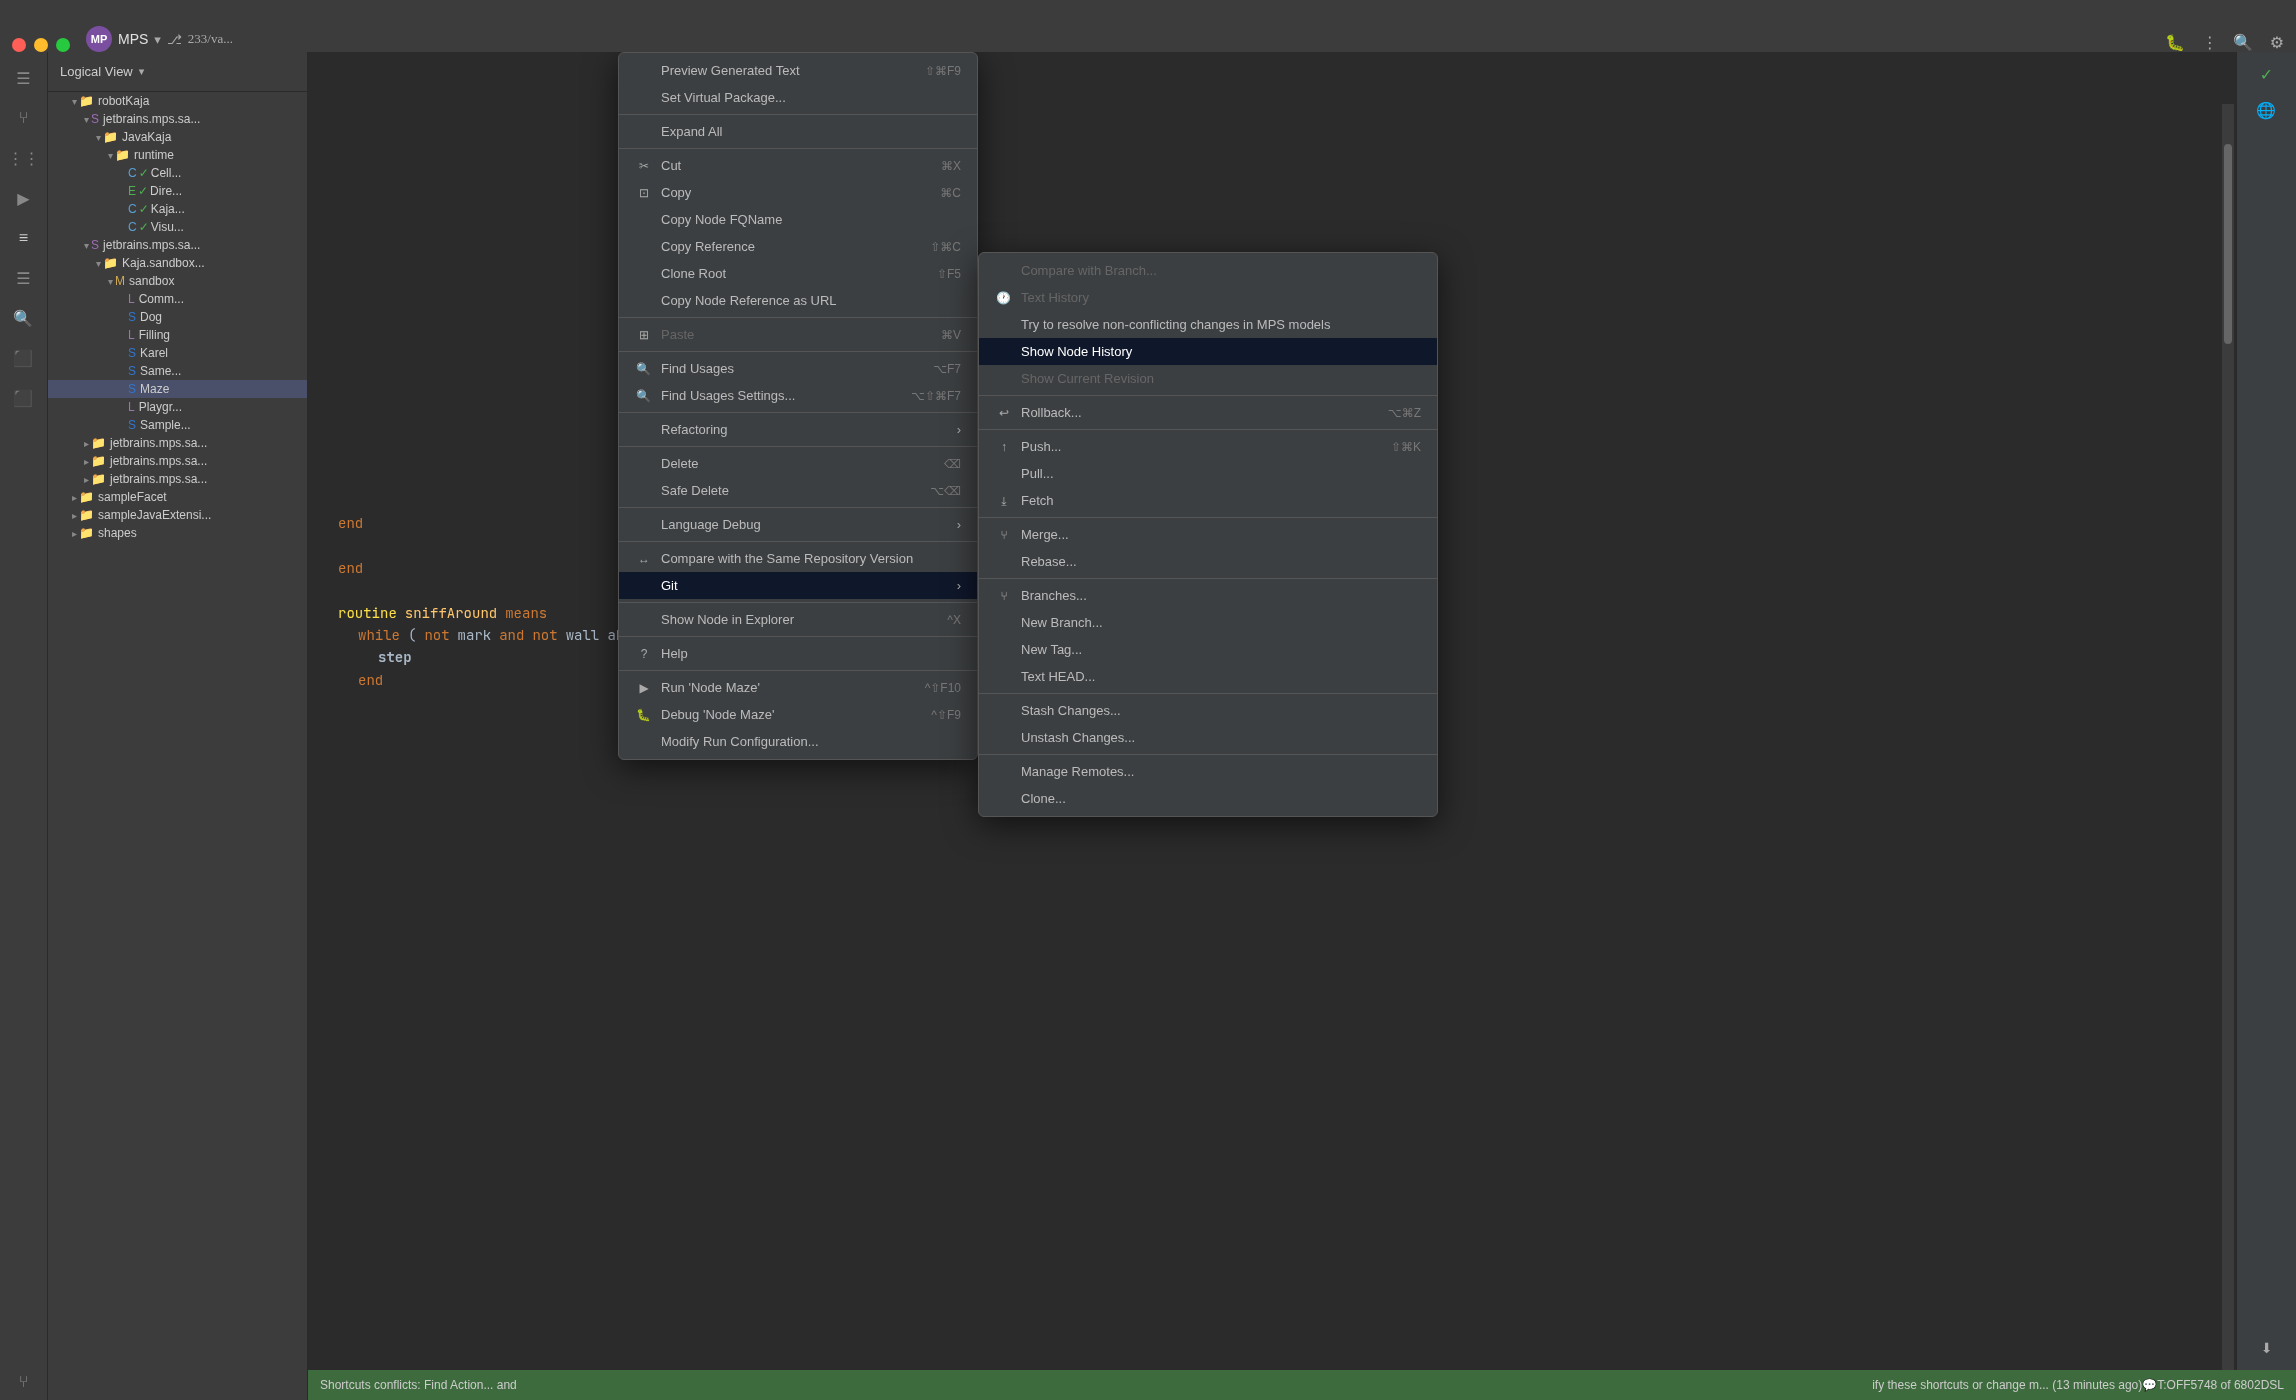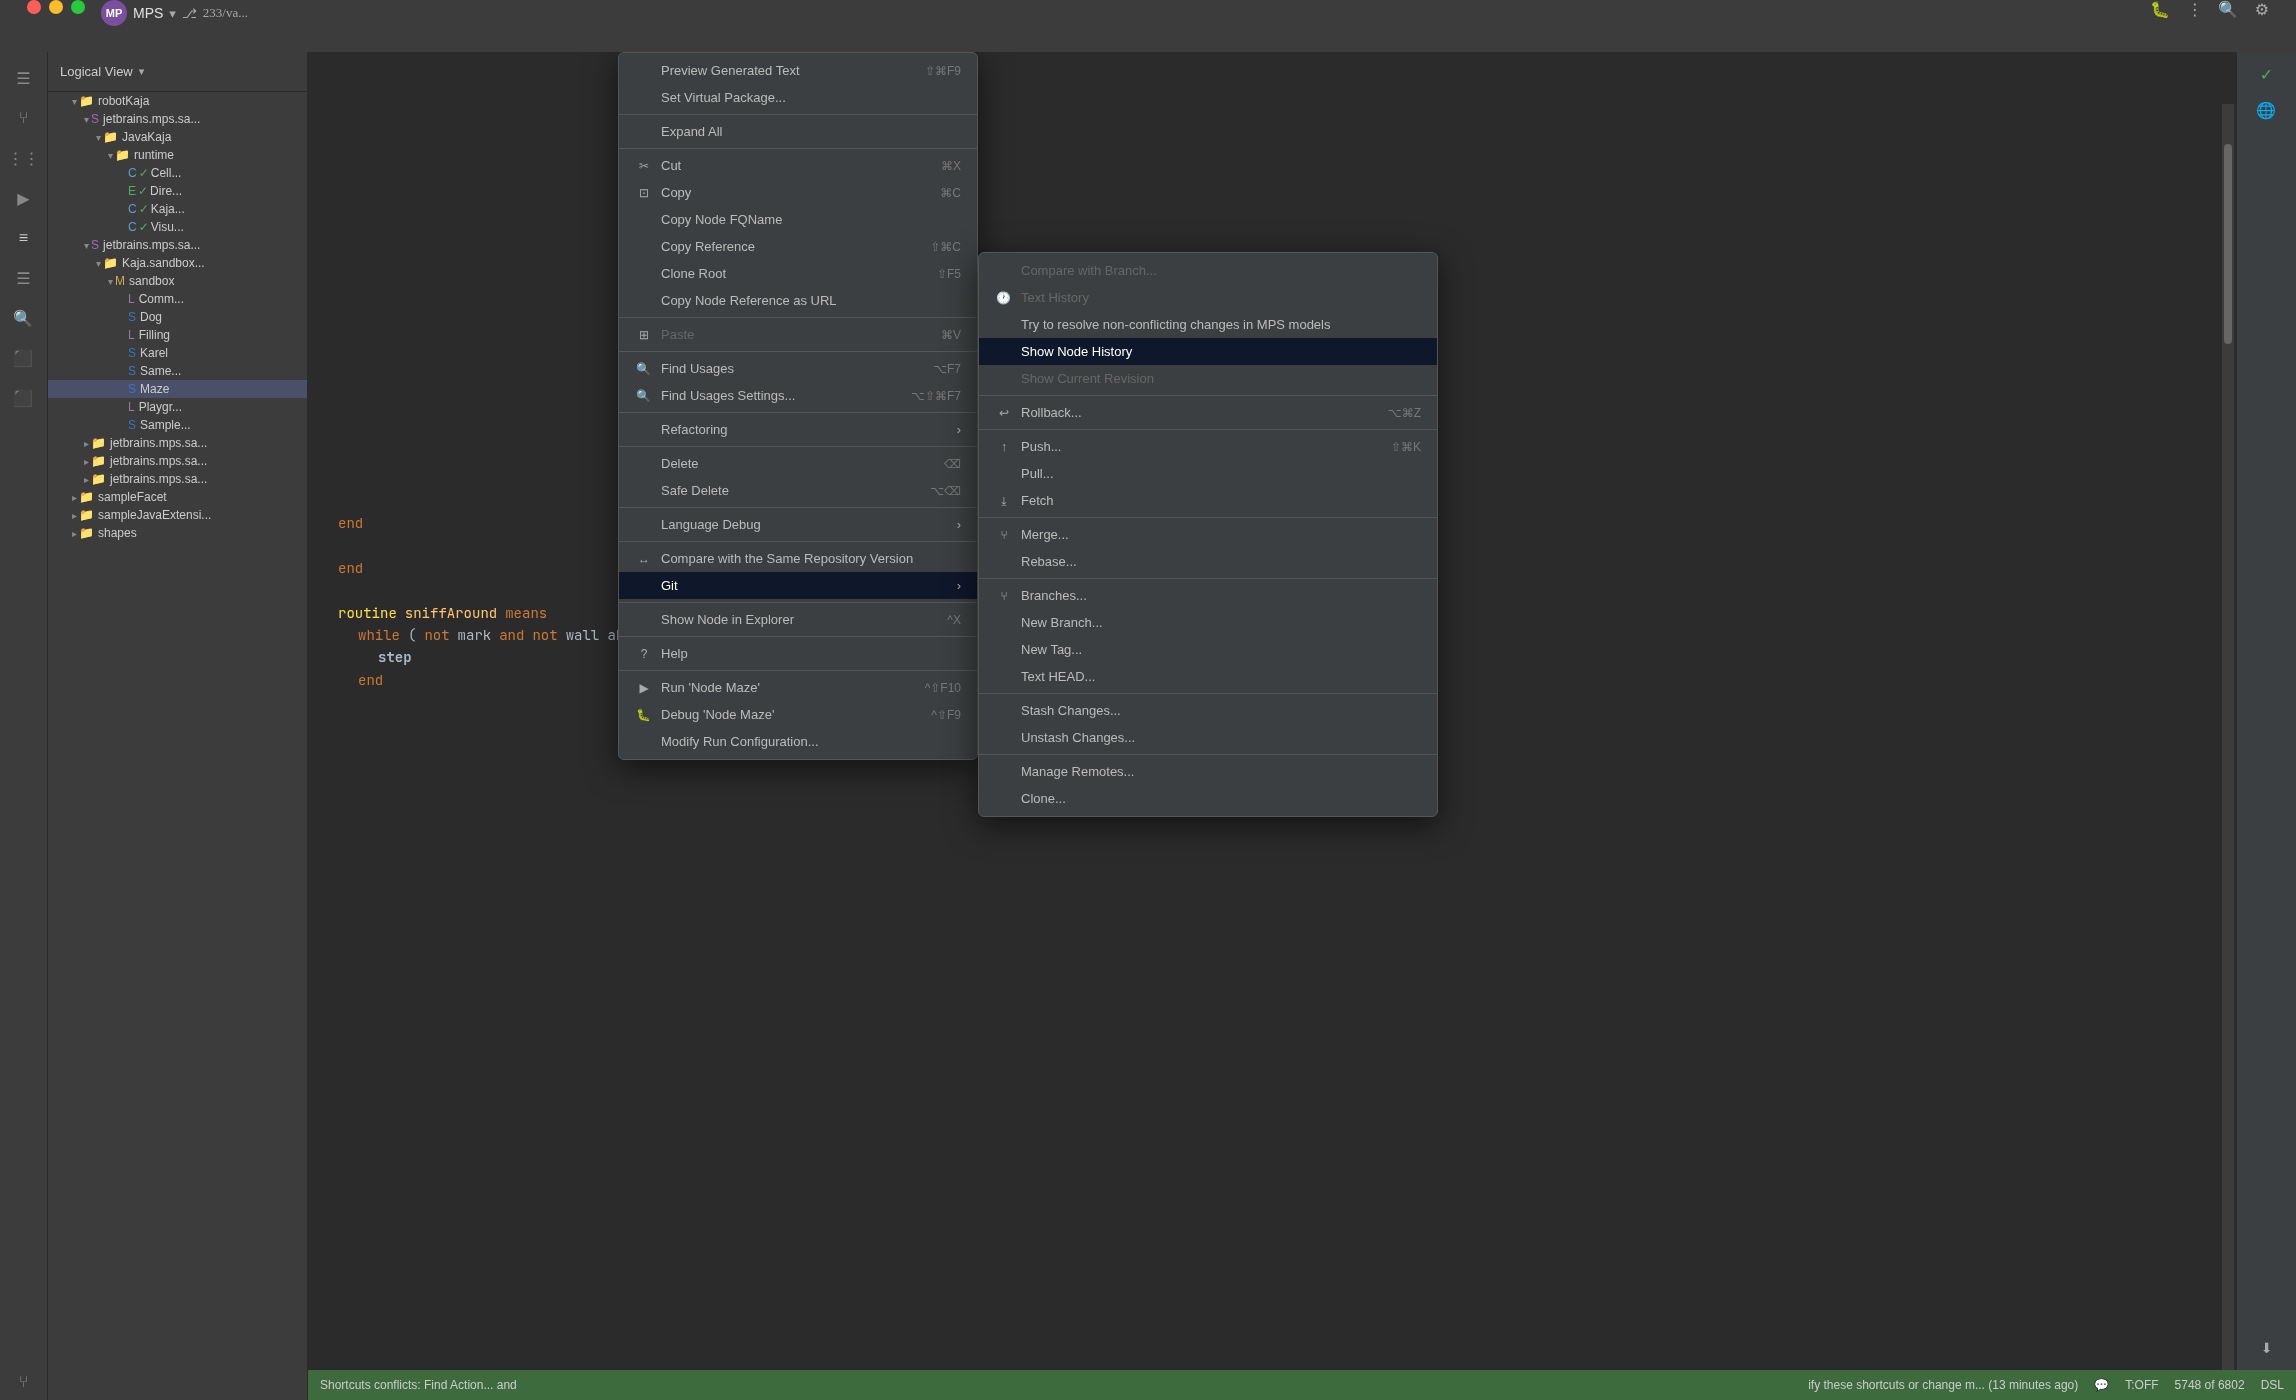--- a/index.html
+++ b/index.html
@@ -11,22 +11,22 @@
       height: 1400px;
       overflow: hidden;
       position: relative;
     }
 
     
     .title-bar {
       height: 52px;
       background: #3c3c3c;
       display: flex;
-      align-items: flex-start;
-      padding: 0 27px;
+      align-items: flex-end;
+      padding: 0 12px;
       gap: 8px;
       position: relative;
     }
     .traffic-lights {
       display: flex;
       gap: 8px;
       margin-right: 8px;
     }
     .traffic-light {
       width: 14px;
@@ -174,21 +174,20 @@
       display: flex;
       align-items: center;
       padding: 0 12px;
       color: #ccc;
       font-size: 12px;
       gap: 8px;
     }
     .status-bar-right {
       margin-left: auto;
       display: flex;
-      gap: 16px;
       align-items: center;
     }
 
     
     .context-menu {
       position: absolute;
       background: #3c3f41;
       border: 1px solid #555;
       border-radius: 6px;
       box-shadow: 0 8px 32px rgba(0,0,0,0.6);

